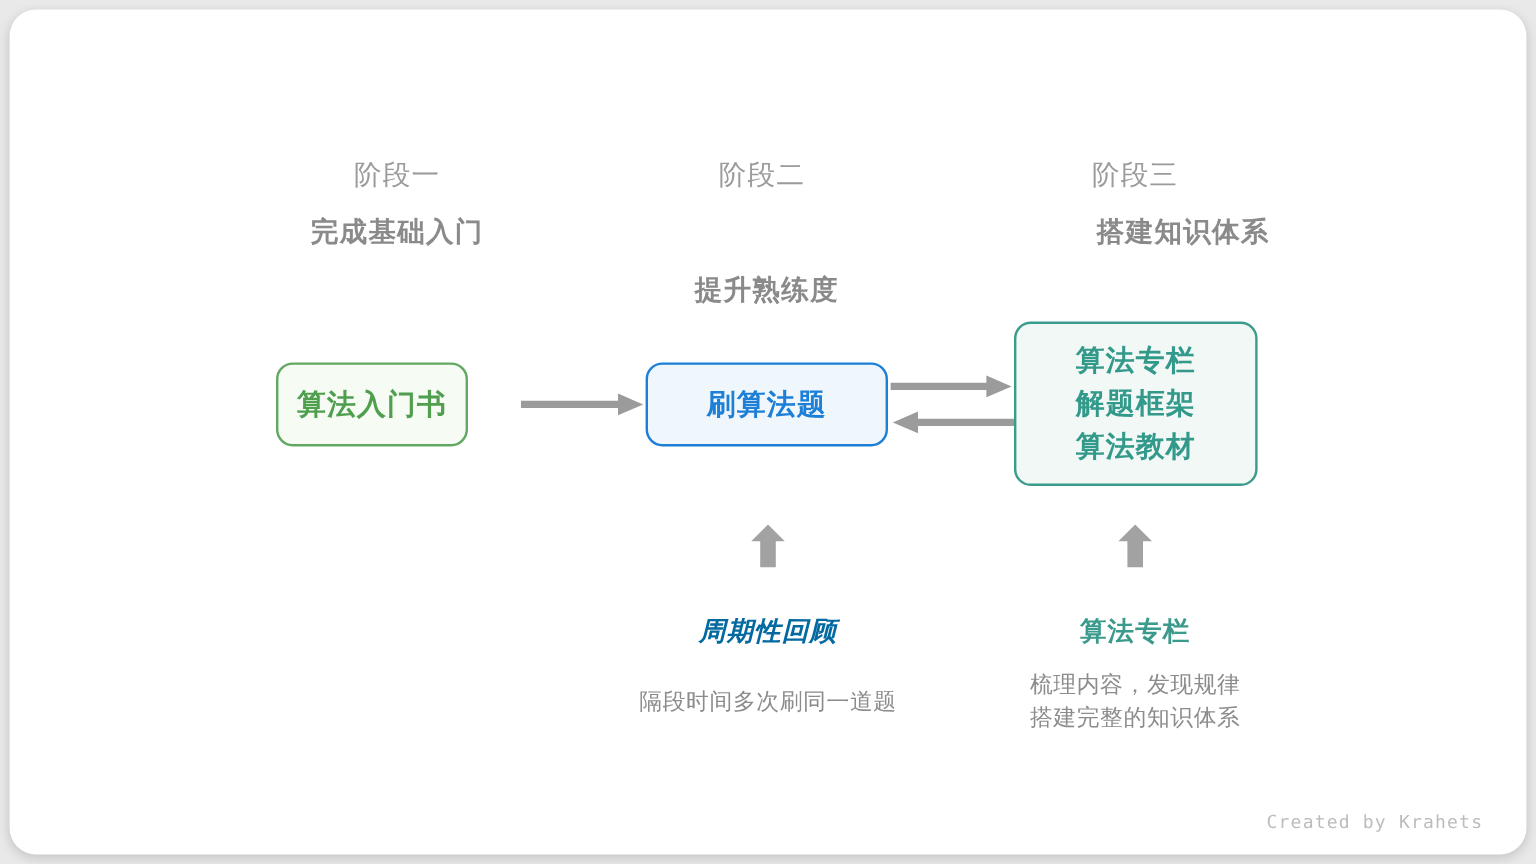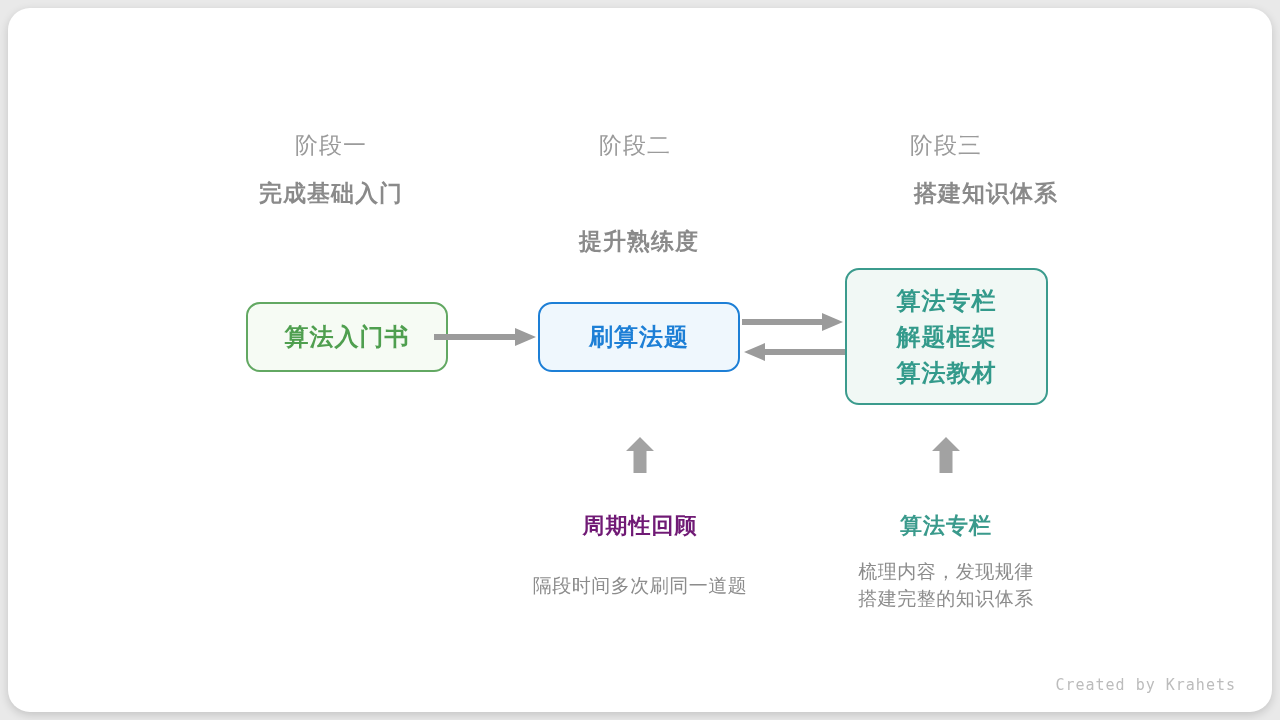--- a/index.html
+++ b/index.html
@@ -58,21 +58,21 @@
   .node-line { line-height: 36px; }
 
   
   .annot-label {
     width: 320px;
     text-align: center;
     font-size: 22px;
     font-weight: 700;
     letter-spacing: 1px;
   }
-  .annot-label.blue { color: #701a75; }
+  .annot-label.blue { color: #0369a1; font-style: italic; }
   .annot-label.teal { color: #3a9a8c; }
 
   .annot-desc {
     width: 360px;
     text-align: center;
     font-size: 19px;
     color: #8c8c8c;
     line-height: 27px;
     letter-spacing: 0.5px;
   }
@@ -94,21 +94,21 @@
 
   <div class="abs stage-title" style="left:181px; top:178px;">完成基础入门</div>
   <div class="abs stage-label" style="left:181px; top:130px;">阶段一</div>
 
   <div class="abs stage-label" style="left:485px; top:130px;font-family:Liberation Serif, serif;">阶段二</div>
   <div class="abs stage-title" style="left:489px; top:178px;margin-top:48px;">提升熟练度</div>
 
   <div class="abs stage-label" style="left:796px; top:130px;">阶段三</div>
   <div class="abs stage-title" style="left:836px; top:178px;">搭建知识体系</div>
 
-  <div class="abs node node-green" style="left:246px; top:302px; width:202px; height:70px;">
+  <div class="abs node node-green" style="left:230px; top:302px; width:160px; height:70px;">
     <span>算法入门书</span>
   </div>
 
   <div class="abs node node-teal" style="left:845px; top:268px; width:203px; height:137px;">
     <span class="node-line">算法专栏</span>
     <span class="node-line">解题框架</span>
     <span class="node-line">算法教材</span>
   </div>
 
   <div class="abs node node-blue" style="left:538px; top:302px; width:202px; height:70px;">

